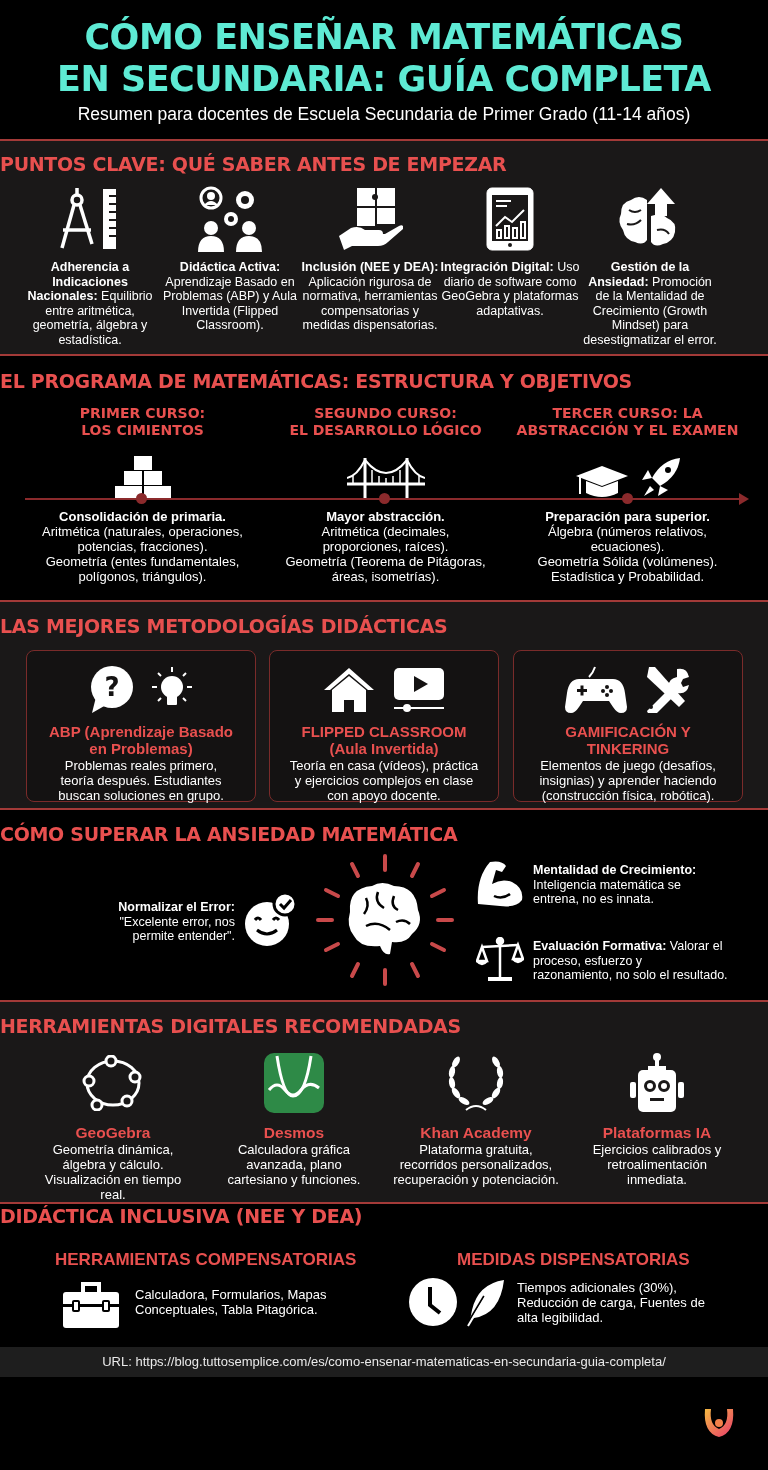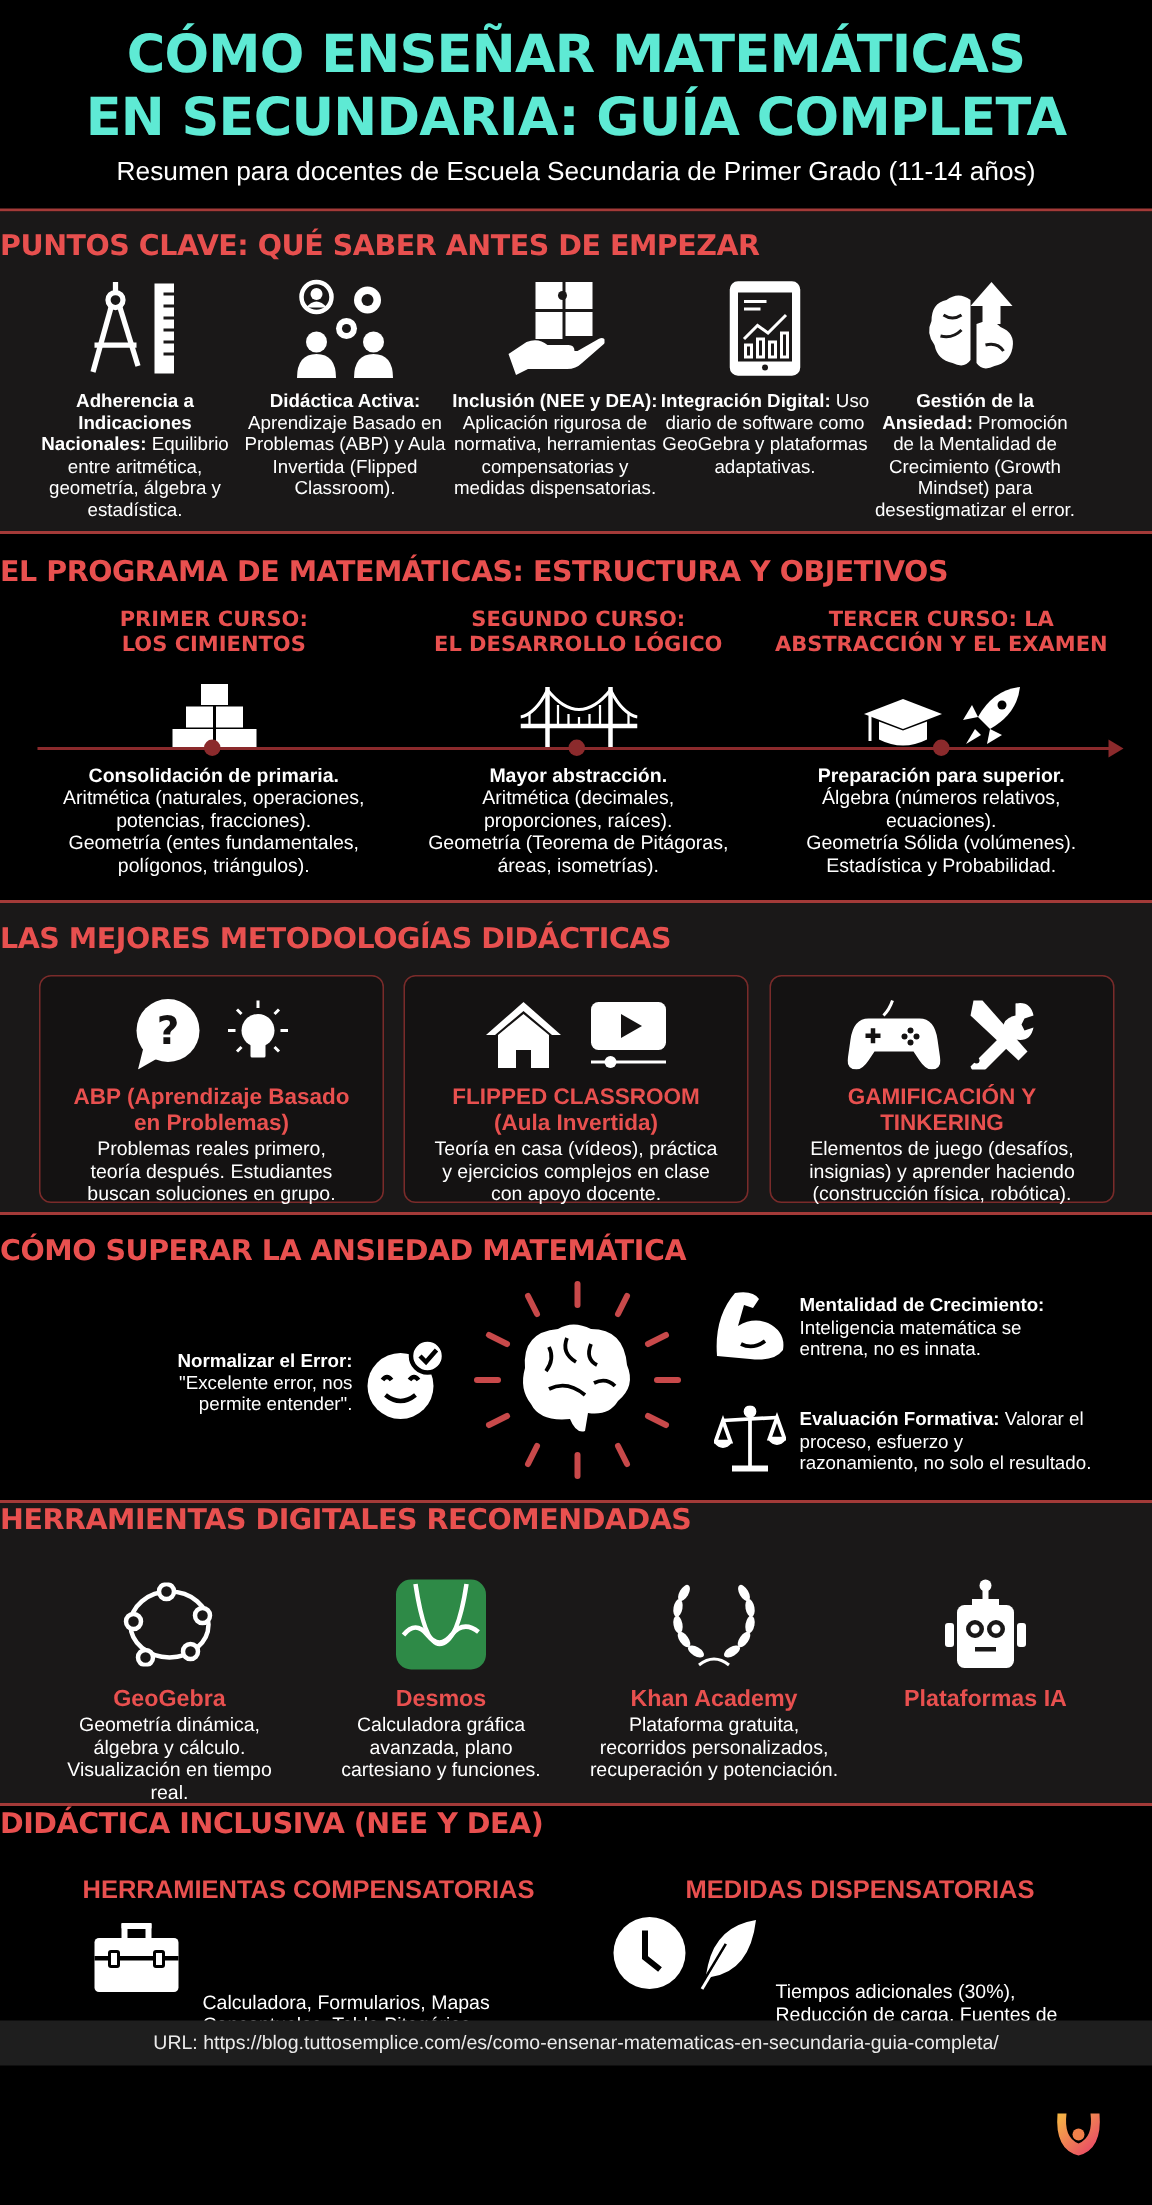--- a/index.html
+++ b/index.html
@@ -26,21 +26,21 @@
   .meth-card { position: absolute; top: 48px; width: 230px; height: 152px; border: 1.5px solid #7a2b2a; border-radius: 8px; background: #141212; text-align: center; }
   .meth-card .icons { height: 60px; display: flex; align-items: center; justify-content: center; gap: 16px; margin-top: 8px; }
   .meth-card .mh { font-weight: bold; color: #e8504f; font-size: 15px; line-height: 17px; margin-top: 4px; }
   .meth-card .mt { font-size: 13px; line-height: 15px; margin-top: 1px; }
   .anx-item { position: absolute; font-size: 12.5px; line-height: 14.5px; }
   .tool { position: absolute; top: 46px; width: 170px; text-align: center; }
   .tool .icon { height: 70px; display: flex; align-items: center; justify-content: center; }
   .tool .th { font-weight: bold; color: #e8504f; font-size: 15.5px; margin-top: 6px; }
   .tool .tt { font-size: 13px; line-height: 15px; }
   .inc-h { position: absolute; font-weight: bold; color: #e8504f; font-size: 17px; }
-  .inc-t { position: absolute; font-size: 13px; line-height: 15px; margin-top: 40px; }
+  .inc-t { position: absolute; font-size: 13px; line-height: 15px; }
   .url-bar { position: absolute; left: 0; top: 1347px; width: 768px; height: 30px; background: #1e1e1e; text-align: center; font-size: 13px; line-height: 30px; color: #eaeaea; }
   .logo { position: absolute; left: 702px; top: 1405px; }
 </style>
 </head>
 <body>
 
 <div class="header">
   <h1>
     <span>CÓMO ENSEÑAR MATEMÁTICAS</span><br>
     <span>EN SECUNDARIA: GUÍA COMPLETA</span>
@@ -344,21 +344,21 @@
       <path d="M42 8 l-5 14 l10 0z"></path>
       <path d="M37 22 q5 6 10 0" fill="#fff"></path>
     </svg>
 </div>
 <div class="anx-item" style="left:533px;top:939px;width:230px">
   <b>Evaluación Formativa:</b><span> Valorar el</span><br><span>proceso, esfuerzo y</span><br><span>razonamiento, no solo el resultado.</span>
 </div>
 <div class="divider" style="top:1000px"></div>
 
 <div class="section sec-dark" style="top:1002px;height:200px">
-  <div class="sec-title" style="">HERRAMIENTAS DIGITALES RECOMENDADAS</div>
+  <div class="sec-title" style="padding-top:13px">HERRAMIENTAS DIGITALES RECOMENDADAS</div>
   <div class="tool" style="left:28px">
     <div class="icon">
       <svg width="64" height="56" viewBox="0 0 64 56" fill="#1a1818" stroke="#fff" stroke-width="3">
           <ellipse cx="32" cy="28" rx="26" ry="22"></ellipse>
           <circle cx="30" cy="6" r="5"></circle>
           <circle cx="54" cy="22" r="5"></circle>
           <circle cx="46" cy="46" r="5"></circle>
           <circle cx="16" cy="50" r="5"></circle>
           <circle cx="8" cy="26" r="5"></circle>
         </svg>
@@ -408,20 +408,21 @@
           <rect x="24" y="14" width="18" height="4"></rect>
           <rect x="14" y="18" width="38" height="42" rx="5"></rect>
           <rect x="6" y="30" width="6" height="16" rx="2"></rect>
           <rect x="54" y="30" width="6" height="16" rx="2"></rect>
           <circle cx="26" cy="34" r="4.5" fill="none" stroke="#1a1818" stroke-width="3"></circle>
           <circle cx="40" cy="34" r="4.5" fill="none" stroke="#1a1818" stroke-width="3"></circle>
           <rect x="26" y="46" width="14" height="3" fill="#1a1818"></rect>
         </svg>
     </div>
     <div class="th">Plataformas IA</div>
+    <div class="tt"><span>Ejercicios calibrados y</span><br><span>retroalimentación</span><br><span>inmediata.</span></div>
   </div>
 </div>
 <div class="divider" style="top:1202px"></div>
 
 <div class="section sec-black" style="top:1204px;height:143px">
   <div class="sec-title" style="padding-top:1px">DIDÁCTICA INCLUSIVA (NEE Y DEA)</div>
 </div>
 <div class="inc-h" style="left:55px;top:1250px">HERRAMIENTAS COMPENSATORIAS</div>
 <div style="position:absolute;left:62px;top:1280px">
   <svg width="58" height="48" viewBox="0 0 58 48" fill="#fff">

